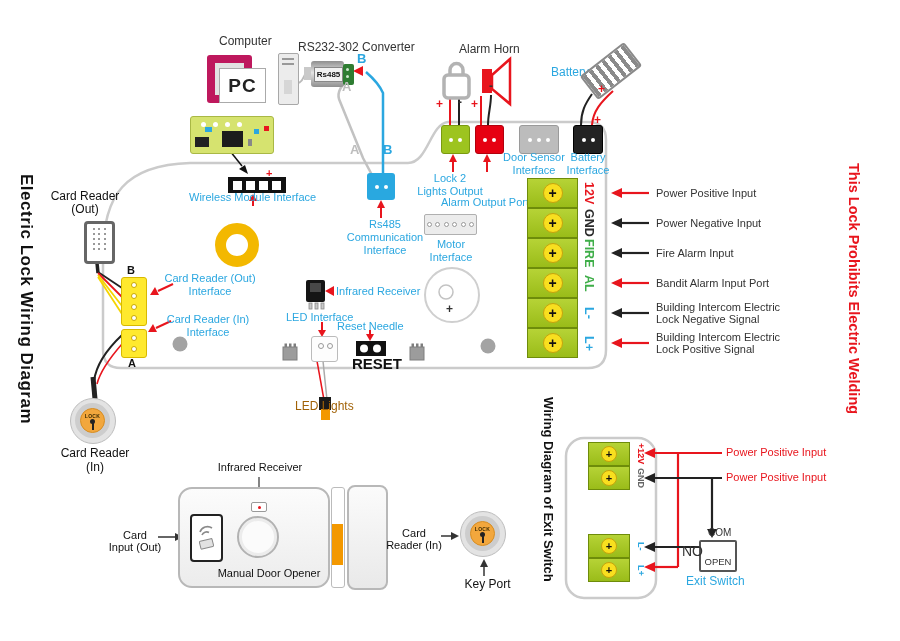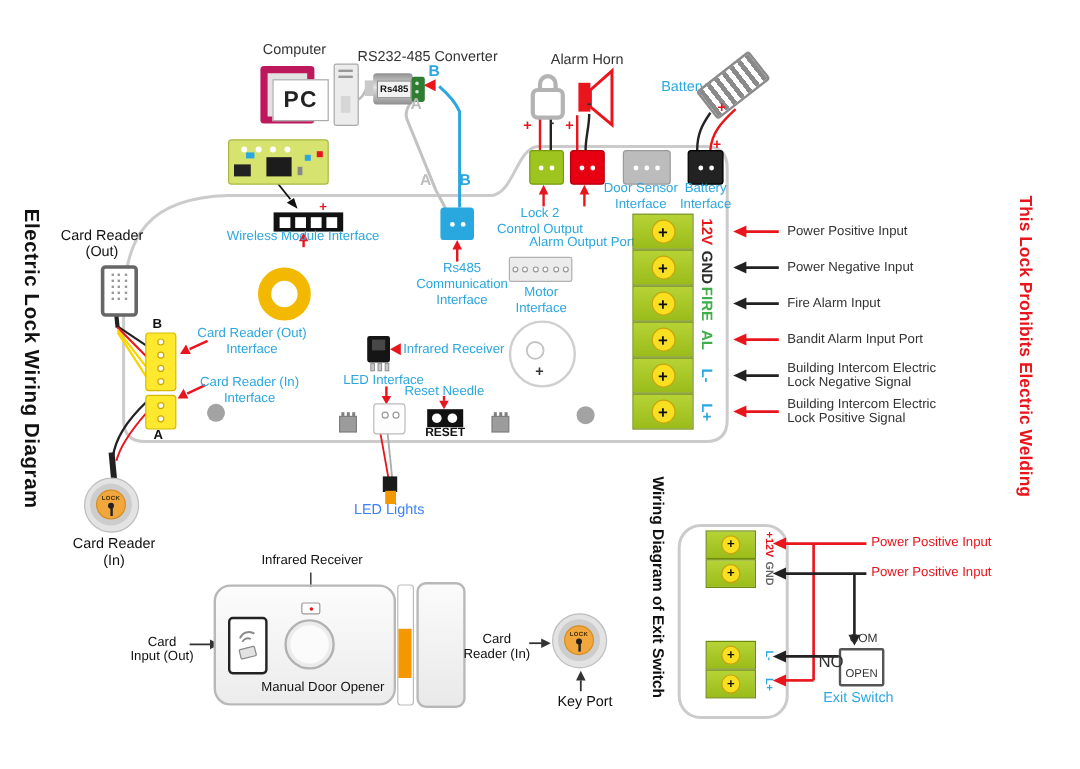--- a/index.html
+++ b/index.html
@@ -224,29 +224,29 @@
       <polygon points="294,515 301,521 292,525" stroke="none"></polygon>
       <circle cx="285" cy="555" r="3.5" fill="#fff" stroke="#222" stroke-width="1.8"></circle>
     </g>
   </svg>
 
   <div class="vtitle" style="left:16px;top:174px;font-size:17px;color:#111;letter-spacing:0.5px">Electric Lock Wiring Diagram</div>
   <div class="vtitle" style="left:846px;top:163px;font-size:14.5px;color:#e8151d">This Lock Prohibits Electric Welding</div>
   <div class="vtitle" style="left:541px;top:397px;font-size:13px;color:#111">Wiring Diagram of Exit Switch</div>
 
   <div class="lbl lbl12" style="left:219px;top:35px">Computer</div>
-  <div class="abs devbody" style="left:217px;top:55px;width:45px;height:48px;background:#e2e2e2;border:6px solid #be185d;border-radius:3px">
+  <div class="abs devbody" style="left:207px;top:55px;width:45px;height:48px;background:#e2e2e2;border:8px solid #be185d;border-radius:3px">
     <div class="abs" style="left:4px;top:5px;width:45px;height:33px;background:#fff;border:1px solid #aaa;display:flex;align-items:center;justify-content:center;font-size:19px;font-weight:bold;color:#222;letter-spacing:1px">PC</div>
   </div>
   <div class="abs devbody" style="left:278px;top:53px;width:21px;height:52px;background:#ececec;border:1.5px solid #a8a8a8;border-radius:2px">
     <div class="abs" style="left:3px;top:4px;width:12px;height:2px;background:#999"></div>
     <div class="abs" style="left:3px;top:9px;width:12px;height:2px;background:#999"></div>
     <div class="abs" style="left:5px;top:26px;width:8px;height:14px;background:#d6d6d6"></div>
   </div>
-  <div class="lbl lbl12" style="left:298px;top:41px">RS232-485 Converter</div>
+  <div class="lbl lbl12" style="left:298px;top:41px">RS232-302 Converter</div>
   <div class="abs">
     <div class="abs" style="left:304px;top:67px;width:8px;height:13px;background:#c9c9c9"></div>
     <div class="abs devbody" style="left:311px;top:61px;width:33px;height:26px;background:linear-gradient(180deg,#8f8f8f,#e4e4e4 45%,#8f8f8f);border-radius:3px"></div>
     <div class="abs" style="left:314px;top:67px;width:27px;height:13px;background:#f2f2f2;border:1px solid #888;font-size:8px;font-weight:bold;color:#111;display:flex;align-items:center;justify-content:center">Rs485</div>
     <div class="abs" style="left:343px;top:64px;width:11px;height:21px;background:#2e7d32;border-radius:2px">
       <div class="abs" style="left:3px;top:4px;width:3px;height:3px;border-radius:50%;background:#cfe8cf"></div>
       <div class="abs" style="left:3px;top:11px;width:3px;height:3px;border-radius:50%;background:#cfe8cf"></div>
     </div>
   </div>
   <div class="pm blue" style="left:357px;top:53px;font-size:13px">B</div>
@@ -281,21 +281,21 @@
       <span class="dot"></span>
       <span class="dot"></span>
     </div>
   <div class="conn bk" style="left:573px;top:125px">
     <span class="dot"></span>
       <span class="dot"></span>
     </div>
 
   <div class="lbl blue ctr" style="left:409px;top:172px;width:82px">
     <div>Lock 2</div>
-      <div>Control Output</div>
+      <div>Lights Output</div>
     </div>
   <div class="lbl blue" style="left:441px;top:196px">Alarm Output Port</div>
   <div class="lbl blue ctr" style="left:503px;top:151px;width:62px">
     <div>Door Sensor</div>
       <div>Interface</div>
     </div>
   <div class="lbl blue ctr" style="left:557px;top:151px;width:62px">
     <div>Battery</div>
       <div>Interface</div>
     </div>
@@ -371,21 +371,21 @@
     </div>
 
   <div class="lbl blue" style="left:336px;top:285px">Infrared Receiver</div>
   <div class="lbl blue" style="left:286px;top:311px">LED Interface</div>
   <div class="lbl blue" style="left:337px;top:320px">Reset Needle</div>
 
   <div class="abs devbody" style="left:311px;top:336px;width:27px;height:26px;background:#fdfdfd;border:1.5px solid #bbb;border-radius:3px">
     <span class="abs" style="left:6px;top:6px;width:4px;height:4px;border-radius:50%;border:1px solid #999"></span>
     <span class="abs" style="left:15px;top:6px;width:4px;height:4px;border-radius:50%;border:1px solid #999"></span>
   </div>
-  <div class="abs ctr bold" style="left:352px;top:355px;width:38px;font-size:10px;color:#111">RESET</div>
+  <div class="abs ctr bold" style="left:352px;top:355px;width:38px;font-size:15px;color:#111">RESET</div>
 
   <div class="term" style="top:178px">
       <span class="screw">+</span>
     </div>
   <div class="term" style="top:208px">
       <span class="screw">+</span>
     </div>
   <div class="term" style="top:238px">
       <span class="screw">+</span>
     </div>
@@ -456,21 +456,21 @@
     <div class="orange">
         <div class="ltxt">LOCK</div>
         <div class="keyg"></div>
       </div>
   </div>
   <div class="lbl lbl12 ctr" style="left:53px;top:446px;width:84px;line-height:14px;color:#111">
     <div>Card Reader</div>
       <div>(In)</div>
     </div>
 
-  <div class="lbl lbl12" style="left:295px;top:418px;color:#3b82f6">LED Lights</div>
+  <div class="lbl lbl12" style="left:295px;top:400px;color:#a16207">LED Lights</div>
 
   <div class="lbl ctr" style="left:203px;top:461px;width:114px;color:#111">Infrared Receiver</div>
   <div class="abs devbody" style="left:178px;top:487px;width:152px;height:101px;background:linear-gradient(180deg,#fcfcfc,#ececec);border:2px solid #b8b8b8;border-radius:14px"></div>
   <div class="abs devbody" style="left:251px;top:502px;width:16px;height:10px;background:#fff;border:1px solid #999;border-radius:2px">
     <span class="abs" style="left:6px;top:3px;width:3px;height:3px;border-radius:50%;background:#e8151d"></span>
     </div>
   <div class="abs devbody" style="left:190px;top:514px;width:33px;height:48px;background:#fff;border:2.5px solid #222;border-radius:4px">
     <svg width="28" height="43" viewBox="0 0 28 43">
       <path d="M8,16 A8,8 0 0 1 20,12" fill="none" stroke="#8a8a8a" stroke-width="1.6"></path>
       <path d="M10,19 A5,5 0 0 1 17,16.5" fill="none" stroke="#8a8a8a" stroke-width="1.6"></path>

